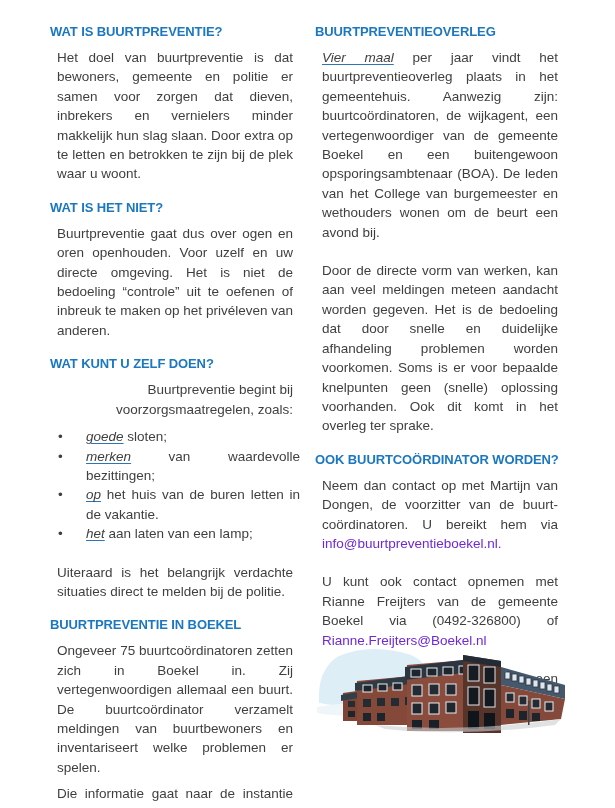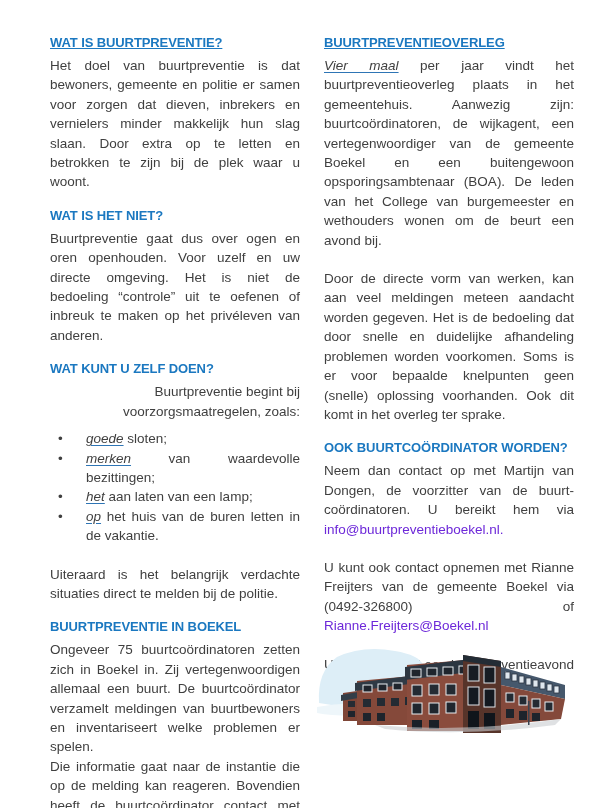--- a/index.html
+++ b/index.html
@@ -6,37 +6,37 @@
   .page {
     position:relative;
     width:615px; height:808px;
     background:#ffffff;
     font-family:"Liberation Sans", sans-serif;
     color:#3f3f3f;
     overflow:hidden;
   }
   .col { position:absolute; top:20px; width:250px; }
   .col-left  { left:50px;  }
-  .col-right { left:324px; }
+  .col-right { left:315px; }
 
   .sec-heading {
     font-size:13px;
     font-weight:bold;
     color:#1b78c0;
     letter-spacing:-0.1px;
     line-height:18px;
     margin:15px 0 4px 0;
   }
-  .sec-heading.first { margin-top:14px;text-decoration:underline; }
+  .sec-heading.first { margin-top:3px; }
 
   p.body {
     font-size:13.5px;
     line-height:19.4px;
     text-align:justify;
-    margin:0;
+    margin:7px;
   }
   p.body.gap { margin-bottom:19px; }
   p.body.pre { white-space:pre-line; text-align:right; }
 
   ul.bullets { list-style:none; margin:8px 0 19px 0; padding:0; }
   ul.bullets li {
     position:relative;
     padding-left:36px;
     font-size:13.5px;
     line-height:19.4px;
@@ -85,24 +85,24 @@
 voorzorgsmaatregelen, zoals:</p>
 
     <ul class="bullets">
       <li>
         <span class="u-term">goede</span><span> sloten;</span>
       </li>
       <li>
         <span class="u-term">merken</span><span> van waardevolle bezittingen;</span>
       </li>
       <li>
+        <span class="u-term">op</span><span> het huis van de buren letten in de vakantie.</span>
+      </li>
+      <li>
         <span class="u-term">het</span><span> aan laten van een lamp;</span>
-      </li>
-      <li>
-        <span class="u-term">op</span><span> het huis van de buren letten in de vakantie.</span>
       </li>
     </ul>
 
     <p class="body">Uiteraard is het belangrijk verdachte situaties direct te melden bij de politie.</p>
 
     <div class="sec-heading">BUURTPREVENTIE IN BOEKEL</div>
     <p class="body">Ongeveer 75 buurtcoördinatoren zetten zich in Boekel in. Zij vertegenwoordigen allemaal een buurt. De buurtcoördinator verzamelt meldingen van buurtbewoners en inventariseert welke problemen er spelen.</p>
     <p class="body">Die informatie gaat naar de instantie die op de melding kan reageren. Bovendien heeft de buurtcoördinator contact met andere instanties. Bijvoorbeeld om erop aan te dringen dat bepaalde maatregelen worden getroffen, zoals betere straatverlichting. Tot slot staat de buurtcoördinator u altijd met raad en daad terzijde als u daar om vraagt.</p>
 
   </div>

